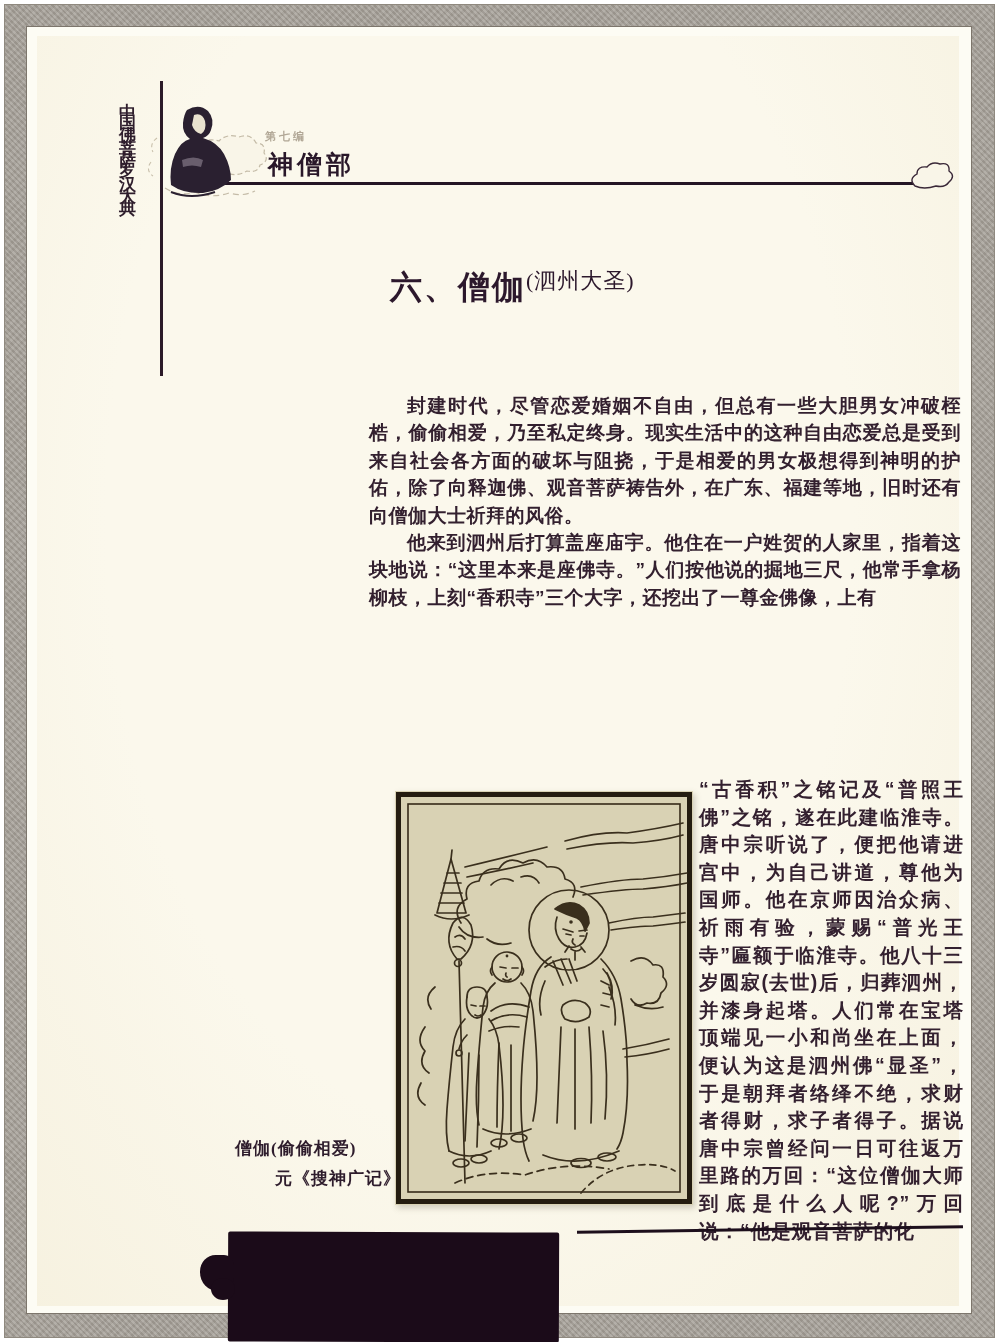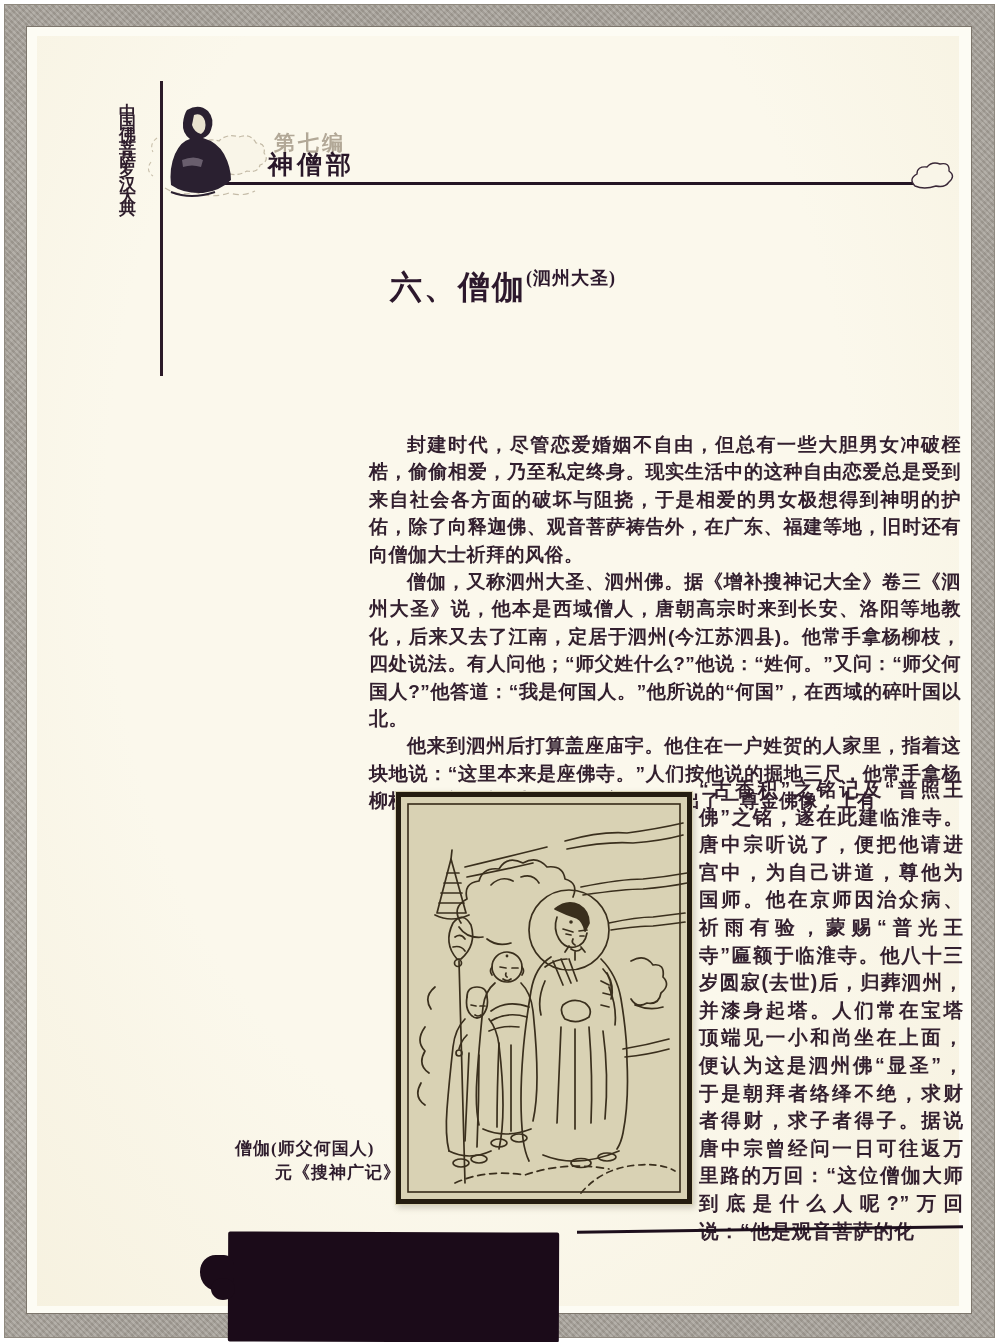--- a/index.html
+++ b/index.html
@@ -21,52 +21,52 @@
 
   
   .spine-line { position:absolute; left:123px; top:45px; width:3px; height:295px;
     background:#2b1a28; }
   .spine-text { position:absolute; left:79px; top:53px; height:290px;
     writing-mode:vertical-rl; text-orientation:upright;
     font-size:17px; font-weight:bold; letter-spacing:12px; color:#2e1d2c;
     font-family:"Liberation Serif", serif; }
 
   
-  .header-part { position:absolute; left:237px; top:93px; font-size:21px;
+  .header-part { position:absolute; left:228px; top:93px; font-size:11px;
     letter-spacing:3px; color:#b2a897; font-weight:bold;
     font-family:"Liberation Sans", sans-serif; }
   .header-section { position:absolute; left:231px; top:112px; font-size:25px;
     letter-spacing:4px; color:#291729; font-weight:bold;
     font-family:"Liberation Sans", sans-serif; }
   .header-rule { position:absolute; left:183px; top:146px; width:703px; height:3px;
     background:#241524; }
   .monk-sketch { position:absolute; left:98px; top:62px; width:142px; height:118px; }
   .cloud-motif { position:absolute; left:870px; top:124px; width:50px; height:34px; }
 
   
   .title { position:absolute; left:353px; top:230px; display:flex; align-items:flex-start;
     color:#2c182c; font-family:"Liberation Serif", serif; }
   .title-main { font-size:32px; font-weight:bold; letter-spacing:2px; }
-  .title-sub { font-size:18px; font-weight:bold; letter-spacing:1px; }
+  .title-sub { font-size:22px; font-weight:normal; letter-spacing:1px; }
 
   
   .body-full { position:absolute; left:332px; top:356px; width:592px;
     font-size:19px; line-height:27.4px; color:#33202f; text-align:justify;
-    font-weight:600; font-family:"Liberation Sans", sans-serif; letter-spacing:.5px;margin-top:39px; }
+    font-weight:600; font-family:"Liberation Sans", sans-serif; letter-spacing:.5px; }
   .body-full p { text-indent:2em; }
   .right-col { position:absolute; left:662px; top:740px; width:265px;
     font-size:19.5px; line-height:27.6px; color:#33202f; text-align:justify;
     font-weight:600; font-family:"Liberation Sans", sans-serif; letter-spacing:1px; }
 
   
   .figure { position:absolute; left:358px; top:755px; width:298px; height:414px;
     box-shadow:2px 3px 6px rgba(80,70,50,.25); }
   .caption { position:absolute; left:198px; top:1101px; font-size:17px; font-weight:bold;
     color:#2e1c2c; font-family:"Liberation Serif", serif; letter-spacing:1px; }
-  .caption-src { margin-top:1px; padding-left:40px; }
+  .caption-src { margin-top:7px; padding-left:40px; }
 
   
   .footer-rule { position:absolute; left:540px; top:1192px; width:386px; height:3px;
     background:#1d0f1c; transform:rotate(-.8deg); }
   .redaction { position:absolute; left:191px; top:1196px; width:331px; height:110px;
     background:#1b0b19; transform:rotate(.2deg); border-radius:2px; }
   .redaction-blob { position:absolute; left:163px; top:1219px; width:34px; height:36px;
     background:#1b0b19; border-radius:46% 30% 38% 52%; }
   .redaction-blob2 { position:absolute; left:174px; top:1242px; width:24px; height:22px;
     background:#1b0b19; border-radius:50%; }
@@ -103,21 +103,20 @@
     <div class="header-part">第七编</div>
     <div class="header-section">神僧部</div>
 
     <div class="title">
       <span class="title-main">六、僧伽</span>
       <span class="title-sub">(泗州大圣)</span>
     </div>
 
     <div class="body-full">
       <p>封建时代，尽管恋爱婚姻不自由，但总有一些大胆男女冲破桎梏，偷偷相爱，乃至私定终身。现实生活中的这种自由恋爱总是受到来自社会各方面的破坏与阻挠，于是相爱的男女极想得到神明的护佑，除了向释迦佛、观音菩萨祷告外，在广东、福建等地，旧时还有向僧伽大士祈拜的风俗。</p>
-      <p>僧伽，又称泗州大圣、泗州佛。据《增补搜神记大全》卷三《泗州大圣》说，他本是西域僧人，唐朝高宗时来到长安、洛阳等地教化，后来又去了江南，定居于泗州(今江苏泗县)。他常手拿杨柳枝，四处说法。有人问他；“师父姓什么?”他说：“姓何。”又问：“师父何国人?”他答道：“我是何国人。”他所说的“何国”，在西域的碎叶国以北。</p>
       <p>他来到泗州后打算盖座庙宇。他住在一户姓贺的人家里，指着这块地说：“这里本来是座佛寺。”人们按他说的掘地三尺，他常手拿杨柳枝，上刻“香积寺”三个大字，还挖出了一尊金佛像，上有</p>
     </div>
 
     <svg class="figure" viewBox="0 0 298 414">
       <rect x="0" y="0" width="298" height="414" fill="#d9d2b4"></rect>
       <rect x="3.5" y="3.5" width="291" height="407" fill="none" stroke="#241c10" stroke-width="5"></rect>
       <rect x="13" y="13" width="272" height="388" fill="none" stroke="#352a18" stroke-width="1.6"></rect>
       <g fill="none" stroke="#3a2f1d" stroke-width="1.7" stroke-linecap="round" stroke-linejoin="round">
 
         <path d="M56,68 L42,122 L71,122 Z"></path>
@@ -183,21 +182,21 @@
         <path d="M236,170 q14,-8 22,4 q12,-2 10,12 q8,8 -2,16 q-2,12 -14,10 q-10,6 -16,-4"></path>
         <path d="M240,214 q14,6 28,2 M228,258 q24,-4 46,-10 M230,266 q22,-2 44,-8"></path>
         <path d="M60,392 q30,-14 70,-8 q40,-14 84,-6" stroke-dasharray="7 5"></path>
         <path d="M186,402 q22,-26 58,-28 q22,-2 36,6" stroke-dasharray="6 5"></path>
       </g>
     </svg>
 
     <div class="right-col">“古香积”之铭记及“普照王佛”之铭，遂在此建临淮寺。唐中宗听说了，便把他请进宫中，为自己讲道，尊他为国师。他在京师因治众病、祈雨有验，蒙赐“普光王寺”匾额于临淮寺。他八十三岁圆寂(去世)后，归葬泗州，并漆身起塔。人们常在宝塔顶端见一小和尚坐在上面，便认为这是泗州佛“显圣”，于是朝拜者络绎不绝，求财者得财，求子者得子。据说唐中宗曾经问一日可往返万里路的万回：“这位僧伽大师到底是什么人呢?”万回说：“他是观音菩萨的化</div>
 
     <div class="caption">
-      <div>僧伽(师父何国人)</div>
+      <div>僧伽(偷偷相爱)</div>
       <div class="caption-src">元《搜神广记》</div>
     </div>
 
     <div class="footer-rule"></div>
     <div class="redaction"></div>
     <div class="redaction-blob"></div>
     <div class="redaction-blob2"></div>
   </div>
 </div>
 

